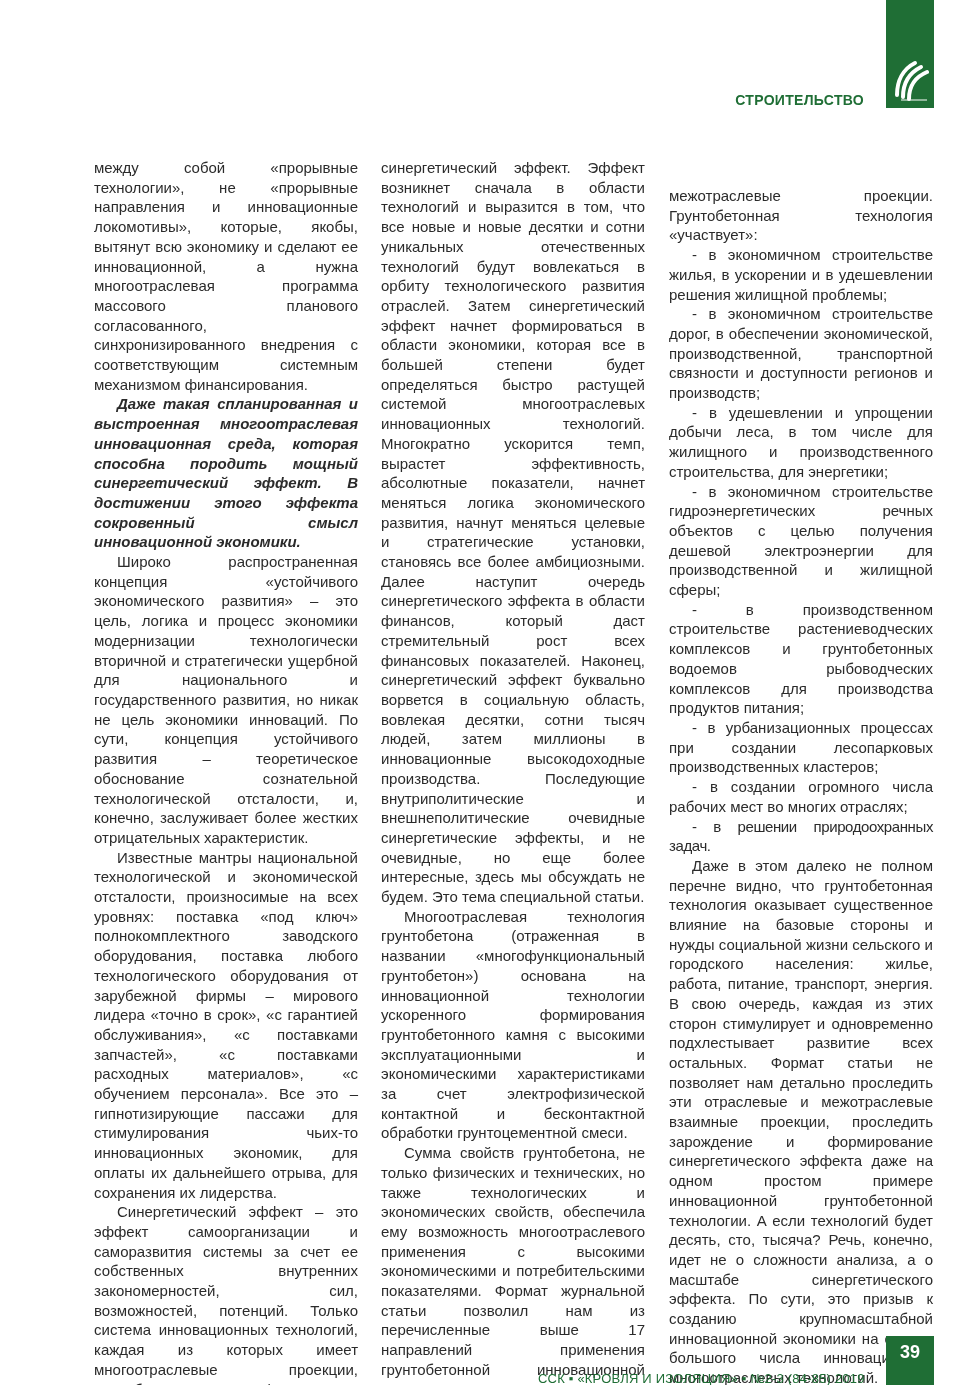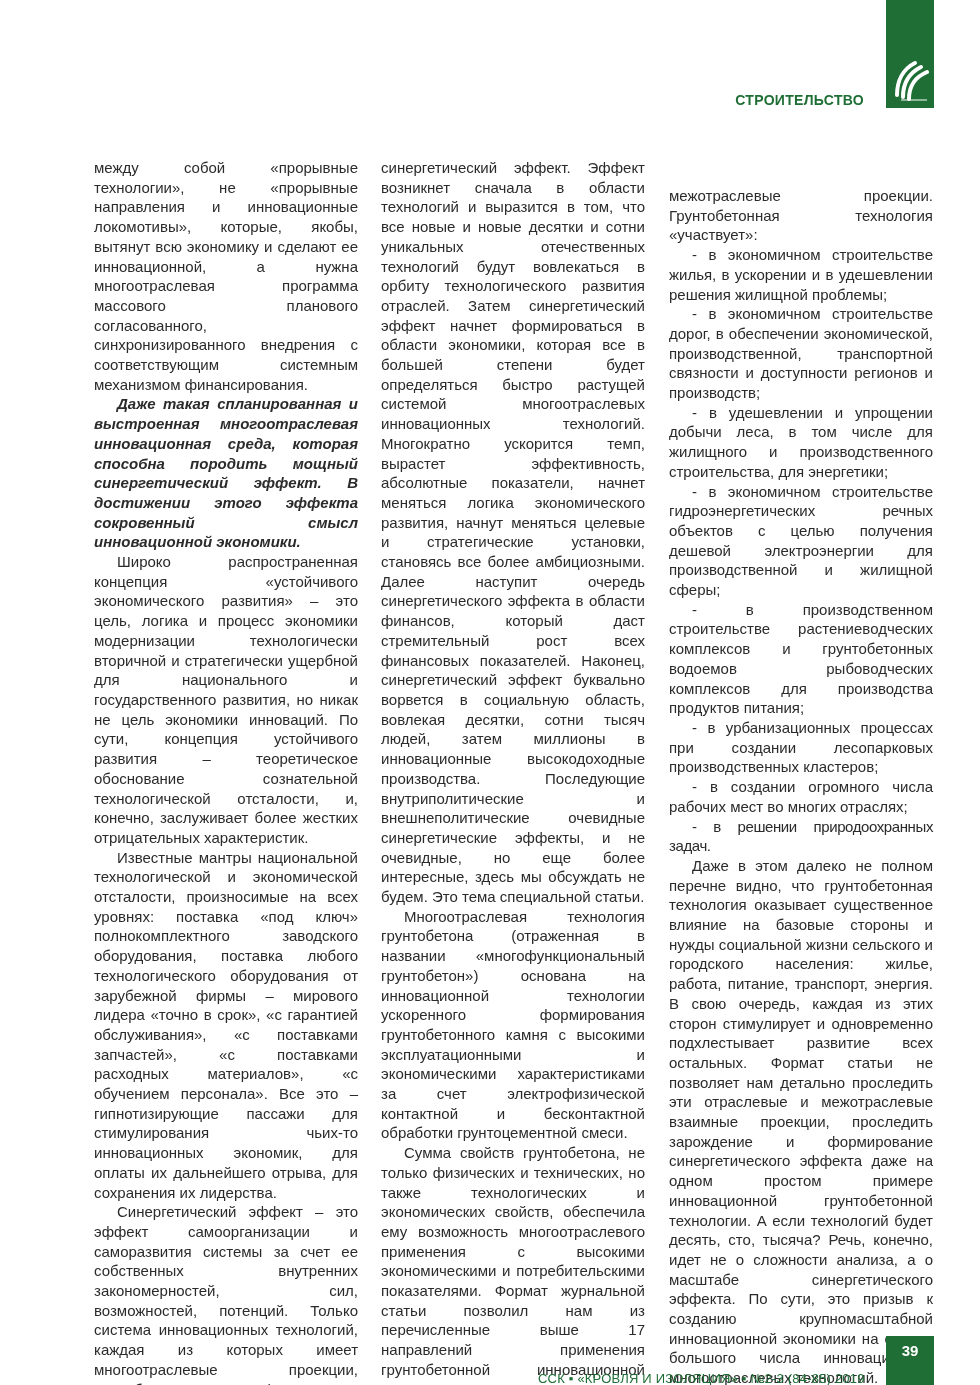--- a/index.html
+++ b/index.html
@@ -10,21 +10,21 @@
   .column { position:absolute; top:158px; width:264px; font-size:15px; line-height:19.7px; text-align:justify; }
   .col1 { left:94px; }
   .col2 { left:381px; }
   .col3 { left:669px;margin-top:28px; }
   .column p { margin:0; }
   .column p.indent { text-indent:23px; }
   .column p.emph { font-weight:bold; font-style:italic; text-indent:23px; }
   .column p.tight { letter-spacing:-0.4px; }
   .footer-text { position:absolute; left:538px; top:1345px; font-size:13px; color:#1f6e35; letter-spacing:0.2px;margin-top:26px; }
   .page-tab { position:absolute; left:886px; top:1336px; width:48px; height:49px; background:#1f6e35; }
-  .page-num { position:absolute; left:886px; top:1342px; width:48px; text-align:center; font-size:15px; font-weight:bold; color:#ffffff; }
+  .page-num { position:absolute; left:886px; top:1342px; width:48px; text-align:center; font-size:18px; font-weight:bold; color:#ffffff; }
 </style>
 </head>
 <body>
 
 <div class="green-tab-top"></div>
 <svg class="logo" viewBox="0 0 38 48">
   <path d="M6 40 C6 26 12 14 24 8" stroke="#ffffff" stroke-width="4" fill="none" stroke-linecap="round"></path>
   <path d="M12 42 C12 28 18 18 30 12" stroke="#ffffff" stroke-width="4" fill="none" stroke-linecap="round"></path>
   <path d="M18 44 C18 32 24 22 36 17" stroke="#ffffff" stroke-width="4" fill="none" stroke-linecap="round"></path>
   <line x1="10" y1="45" x2="36" y2="45" stroke="#ffffff" stroke-width="1"></line>

